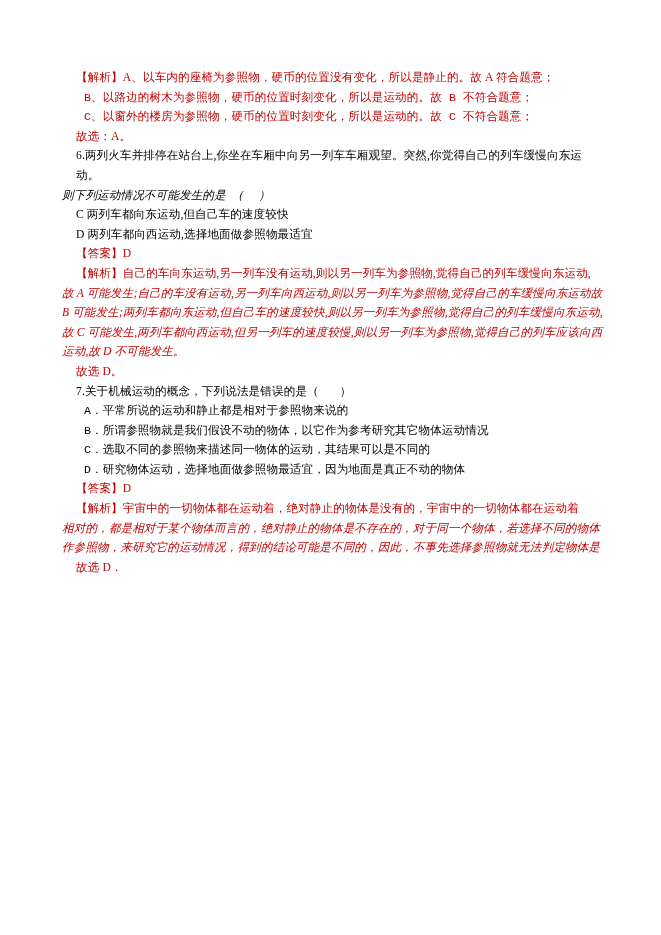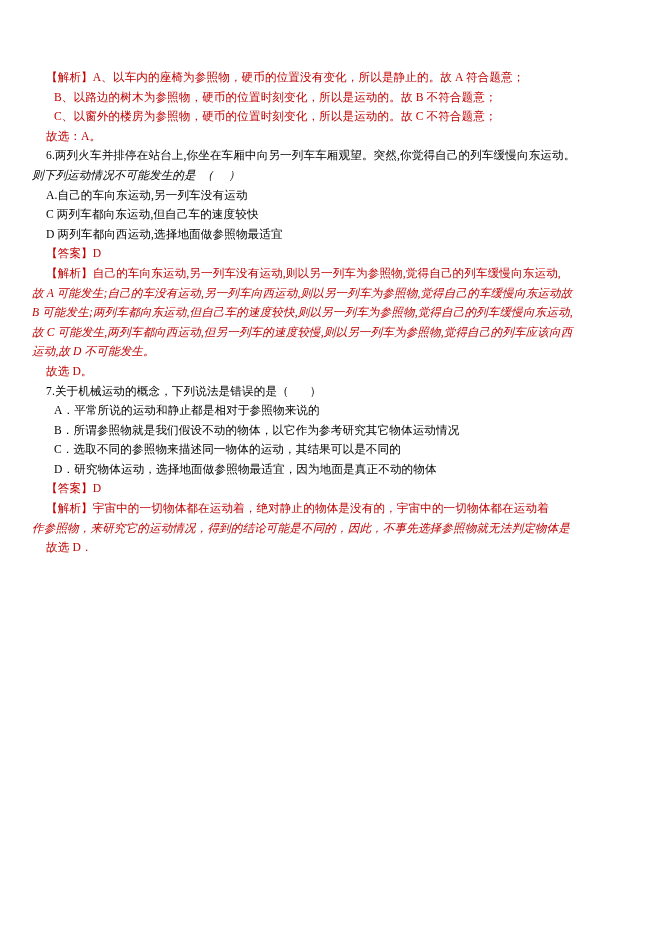--- a/index.html
+++ b/index.html
@@ -15,21 +15,21 @@
     position: relative;
     overflow: hidden;
   }
   .page {
     position: absolute;
     left: 0;
     top: 0;
     width: 661px;
     height: 935px;
     box-sizing: border-box;
-    padding: 68px 58px 0 32px;
+    padding: 68px 58px 0 62px;
   }
   .doc {
     width: 100%;
   }
   p {
     margin: 0;
     padding: 0;
   }
   .line {
     font-size: 11.6px;
@@ -38,21 +38,21 @@
     white-space: pre-wrap;
     font-family: "Liberation Serif", "DejaVu Serif", serif;
   }
   .red {
     color: #c00000;
   }
   .black {
     color: #000000;
   }
   .indent1 { text-indent: 0; padding-left: 14px; }
-  .indent2 { text-indent: 0; padding-left: 22px; }
+  .indent2 { text-indent: 0; padding-left: 22px; font-family: Liberation Mono, monospace; }
   .indent-none { padding-left: 0; font-style: italic; }
   .blk {
     margin-bottom: 0px;
   }
 </style>
 </head>
 <body>
 
 <div class="page">
   <div class="doc">
@@ -60,21 +60,20 @@
     <div class="blk">
       <p class="line red indent1">【解析】A、以车内的座椅为参照物，硬币的位置没有变化，所以是静止的。故 A 符合题意；</p>
       <p class="line red indent2">B、以路边的树木为参照物，硬币的位置时刻变化，所以是运动的。故 B 不符合题意；</p>
       <p class="line red indent2">C、以窗外的楼房为参照物，硬币的位置时刻变化，所以是运动的。故 C 不符合题意；</p>
       <p class="line red indent1">故选：A。</p>
     </div>
 
     <div class="blk">
       <p class="line black indent1">6.两列火车并排停在站台上,你坐在车厢中向另一列车车厢观望。突然,你觉得自己的列车缓慢向东运动。</p>
       <p class="line black indent-none">则下列运动情况不可能发生的是  （     ）</p>
-      <p class="line black indent1">A.自己的车向东运动,另一列车没有运动</p>
       <p class="line black indent1">C 两列车都向东运动,但自己车的速度较快</p>
       <p class="line black indent1">D 两列车都向西运动,选择地面做参照物最适宜</p>
     </div>
 
     <div class="blk">
       <p class="line red indent1">【答案】D</p>
     </div>
 
     <div class="blk">
       <p class="line red indent1">【解析】自己的车向东运动,另一列车没有运动,则以另一列车为参照物,觉得自己的列车缓慢向东运动,</p>
@@ -95,20 +94,21 @@
       <p class="line black indent2">C．选取不同的参照物来描述同一物体的运动，其结果可以是不同的</p>
       <p class="line black indent2">D．研究物体运动，选择地面做参照物最适宜，因为地面是真正不动的物体</p>
     </div>
 
     <div class="blk">
       <p class="line red indent1">【答案】D</p>
     </div>
 
     <div class="blk">
       <p class="line red indent1">【解析】宇宙中的一切物体都在运动着，绝对静止的物体是没有的，宇宙中的一切物体都在运动着</p>
+      <p class="line red indent-none">相对的，都是相对于某个物体而言的，绝对静止的物体是不存在的，对于同一个物体，若选择不同的物体</p>
       <p class="line red indent-none">作参照物，来研究它的运动情况，得到的结论可能是不同的，因此，不事先选择参照物就无法判定物体是</p>
     </div>
 
     <div class="blk">
       <p class="line red indent1">故选 D．</p>
     </div>
 
   </div>
 </div>
 

